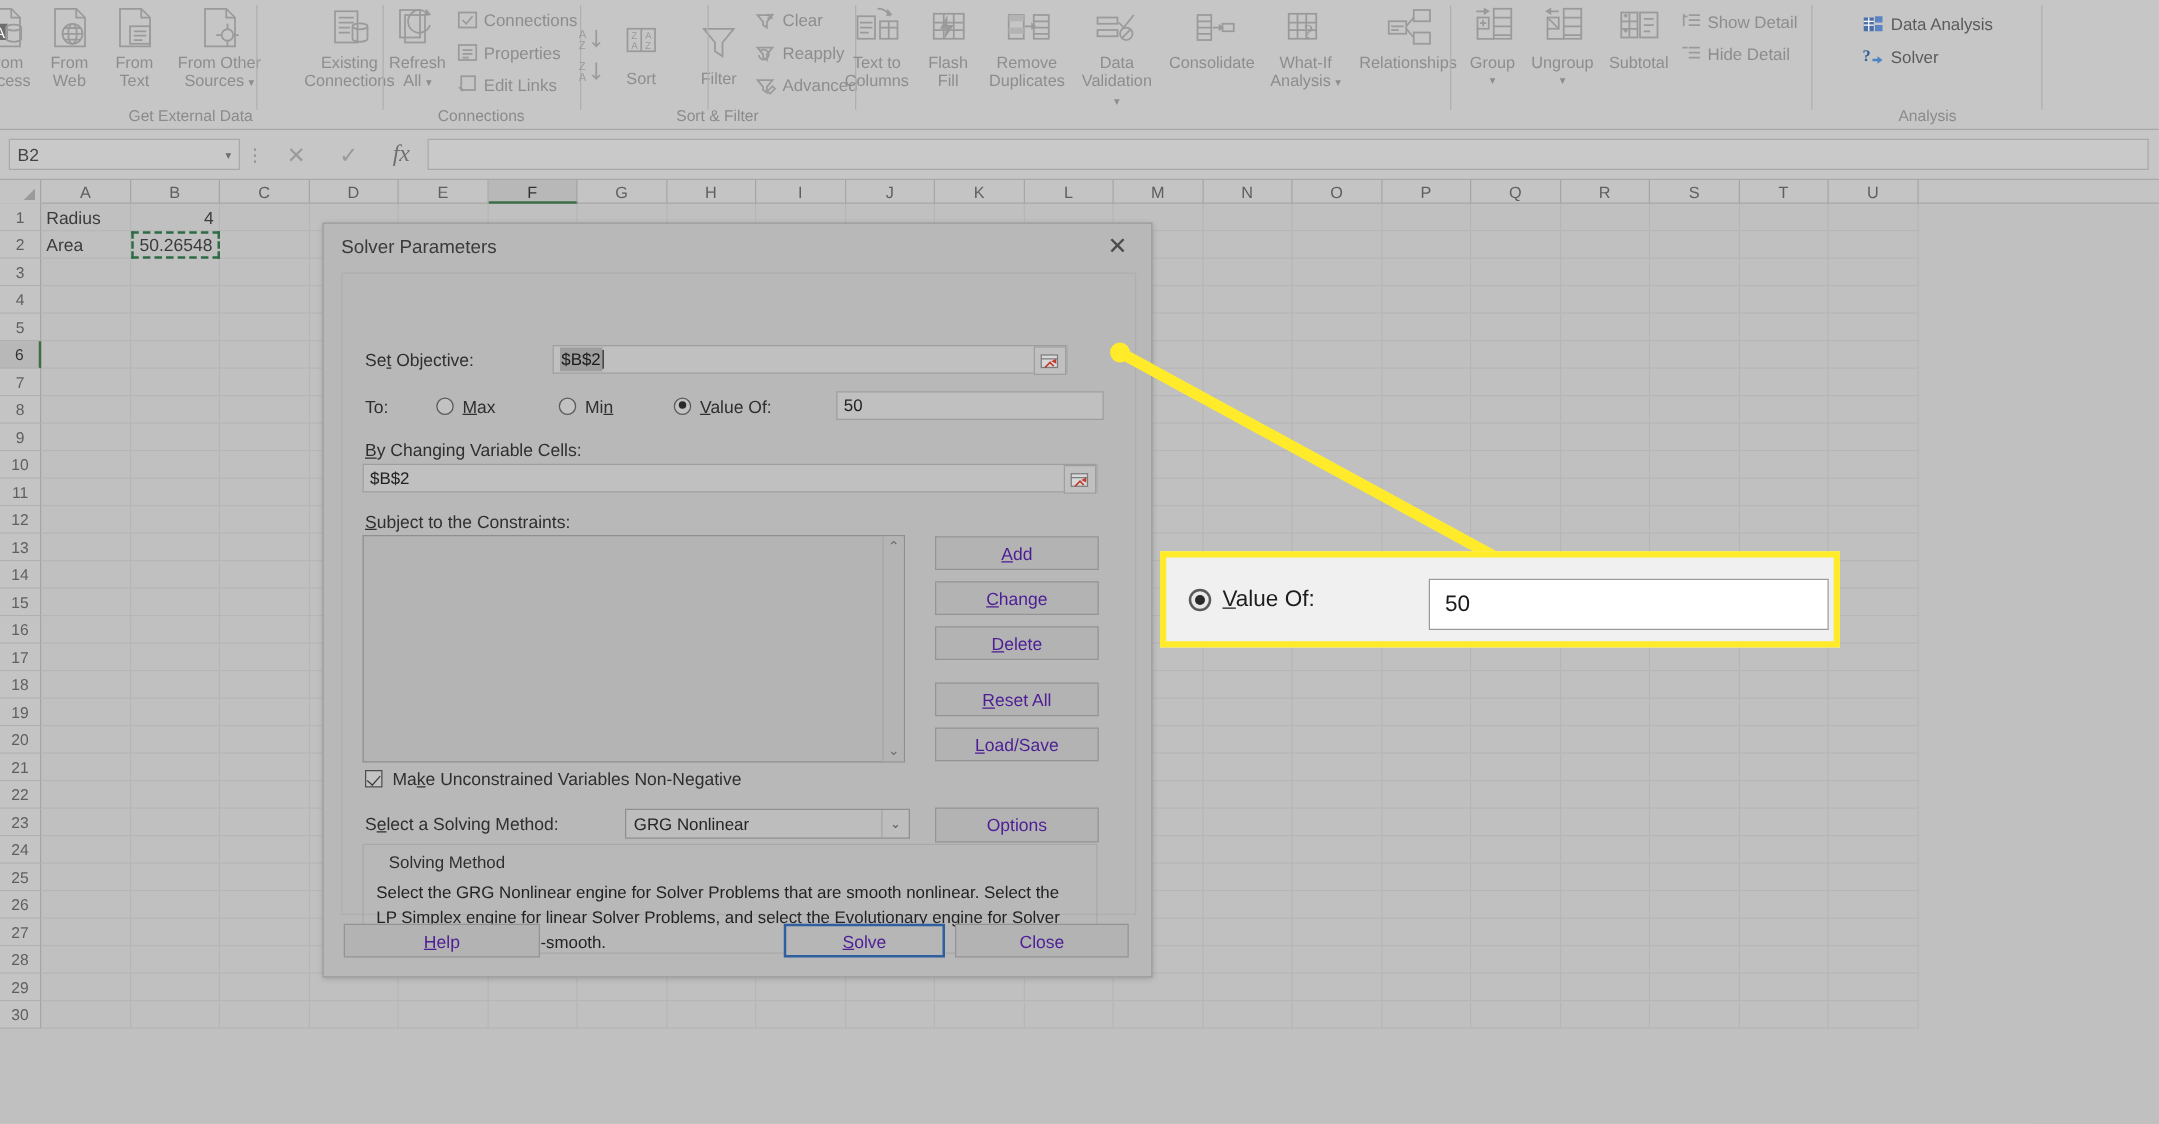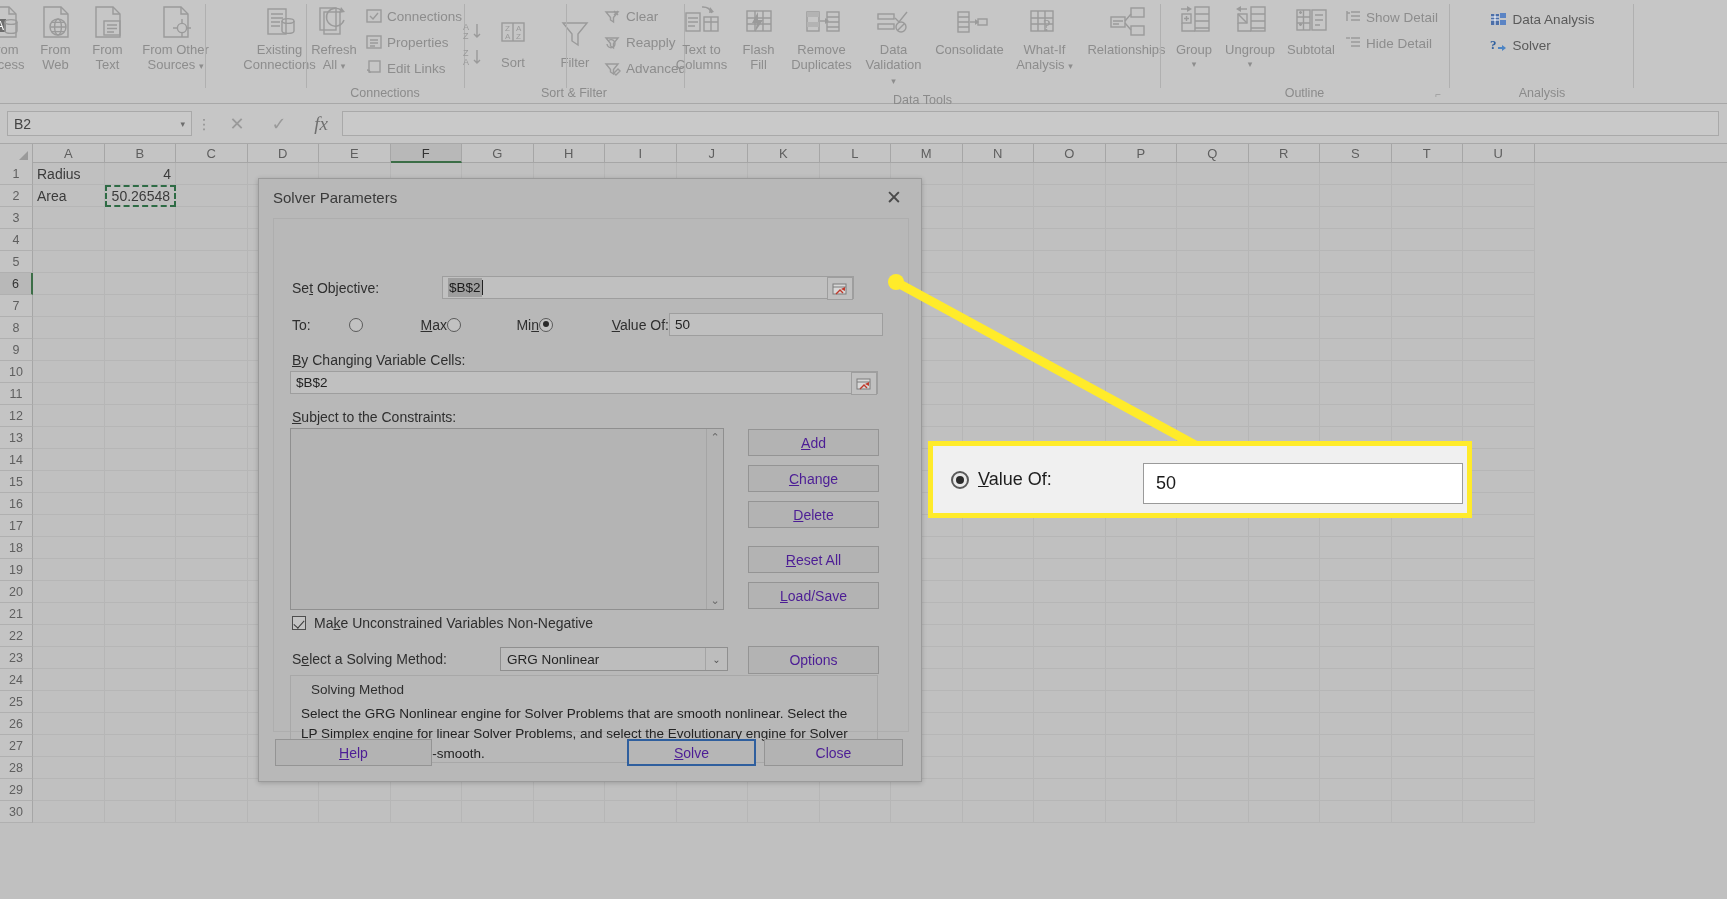--- a/index.html
+++ b/index.html
@@ -159,21 +159,21 @@
 
   .row-to { position:absolute; left:18px; top:94px; width:610px; display:flex; align-items:center; }
   .radio {
     width:14px; height:14px; border-radius:50%;
     border:1.6px solid #5a5a5a; background:#c2c2c2; margin-right:7px; position:relative;
   }
   .radio.on:after{
     content:""; position:absolute; left:2.5px; top:2.5px; width:6px; height:6px;
     border-radius:50%; background:#2a2a2a;
   }
-  .radopt { display:flex; align-items:center; margin-right:0; cursor:default;justify-content:space-between; }
+  .radopt { display:flex; align-items:center; margin-right:0; cursor:default; }
 
   .row-changing-lbl { position:absolute; left:18px; top:133px; }
 
   .row-constr-lbl { position:absolute; left:18px; top:190px; }
   .listbox {
     position:absolute; left:16px; top:209px; width:434px; height:182px;
     background:#b4b4b4; border:1px solid #8f8f8f;
   }
   .scrollbar {
     position:absolute; right:0; top:0; width:17px; height:100%;
@@ -309,20 +309,21 @@
                 <rect x="10" y="6" width="18" height="25" class="gl"></rect>
                 <path class="gl" d="M13 11h12M13 15h12M13 19h9M13 23h9"></path>
                 <ellipse cx="30" cy="18" rx="6" ry="2.4" class="gl"></ellipse>
                 <path class="gl" d="M24 18v10c0 1.3 2.7 2.4 6 2.4s6-1.1 6-2.4V18"></path>
               </svg>
           </span>
           <span>Existing</span>
           <span>Connections</span>
         </div>
       </div>
+      <div class="gcaption">Get External Data</div>
     </div>
     <div class="gsep" style="left:306px"></div>
 
     <div class="rgroup" style="left:307px; width:156px;">
       <div class="gbody">
         <div class="bigbtn" style="min-width:58px">
           <span class="ico">
             <svg width="40" height="38" viewBox="0 0 40 38">
                 <rect x="6" y="5" width="16" height="22" class="gl"></rect>
                 <rect x="10" y="9" width="16" height="22" class="gl" fill="#c6c6c6"></rect>
@@ -529,21 +530,20 @@
                 <rect x="8" y="14" width="14" height="10" class="gl"></rect>
                 <path class="gl" d="M10 18h10M10 21h6"></path>
                 <rect x="28" y="5" width="13" height="9" class="gl"></rect>
                 <rect x="28" y="23" width="13" height="9" class="gl"></rect>
                 <path class="gl" d="M22 18l6-7M22 20l6 7"></path>
               </svg>
           </span>
           <span>Relationships</span>
         </div>
       </div>
-      <div class="gcaption">Data Tools</div>
     </div>
     <div class="gsep" style="left:1160px"></div>
 
     <div class="rgroup" style="left:1162px; width:285px;">
       <div class="gbody">
         <div class="bigbtn">
           <span class="ico">
             <svg width="42" height="38" viewBox="0 0 42 38">
                 <path class="gl" d="M8 6h8"></path>
                 <path class="gf" d="M14 3l5 3-5 3z"></path>
@@ -597,24 +597,20 @@
           <div class="smallrow">
             <span>
                 <svg width="16" height="16" viewBox="0 0 16 16">
                   <path class="gl" d="M6 3h9M6 7h9M6 11h9"></path>
                   <path class="gl" d="M1 3h4"></path>
                 </svg>
               </span>
             <span>Hide Detail</span>
           </div>
         </div>
-      </div>
-      <div class="gcaption" style="position:relative">
-        <span>Outline</span>
-        <span style="position:absolute; right:6px; top:2px; font-size:10px; color:#9a9a9a">⌐</span>
       </div>
     </div>
     <div class="gsep" style="left:1449px"></div>
 
     <div class="rgroup" style="left:1452px; width:180px;">
       <div class="gbody">
         <div class="smallcol" style="padding-top:4px">
           <div class="smallrow analysis-lbl">
             <span>
                 <svg width="18" height="16" viewBox="0 0 18 16">

